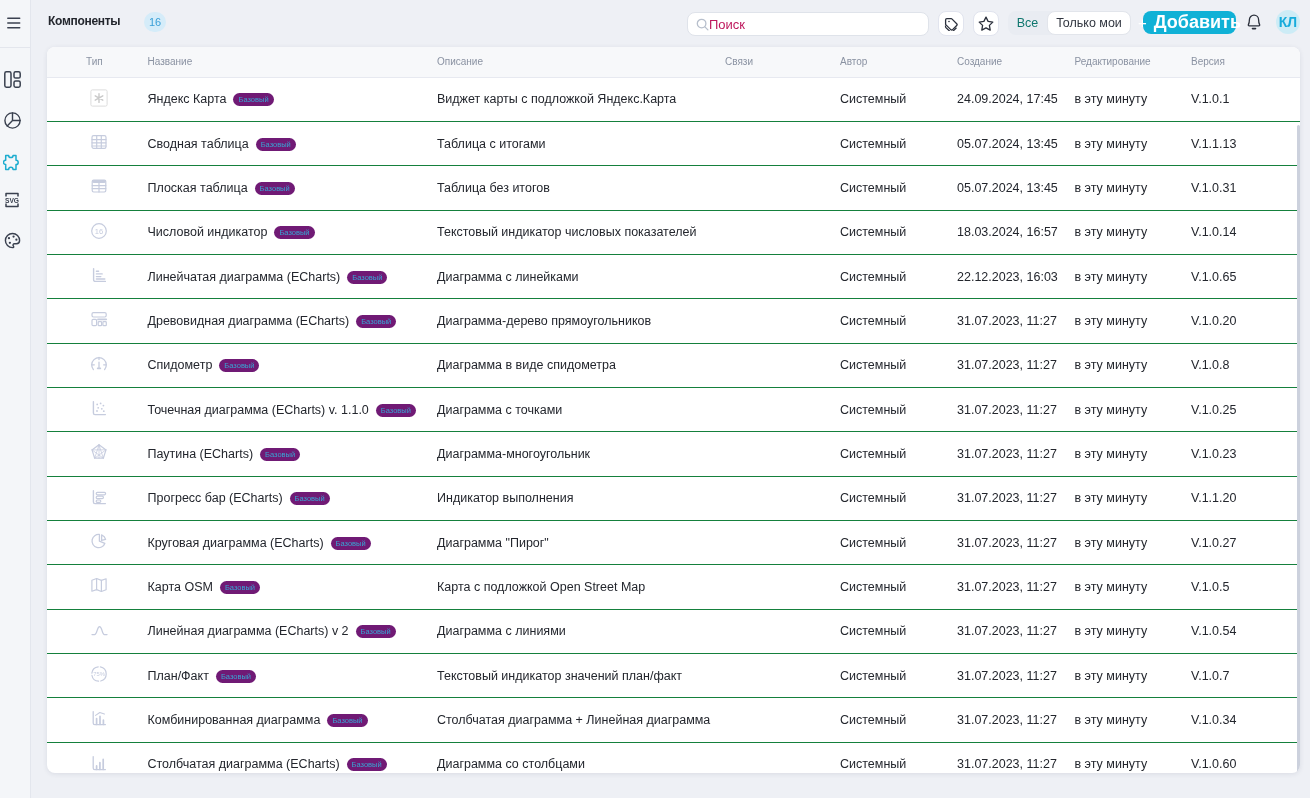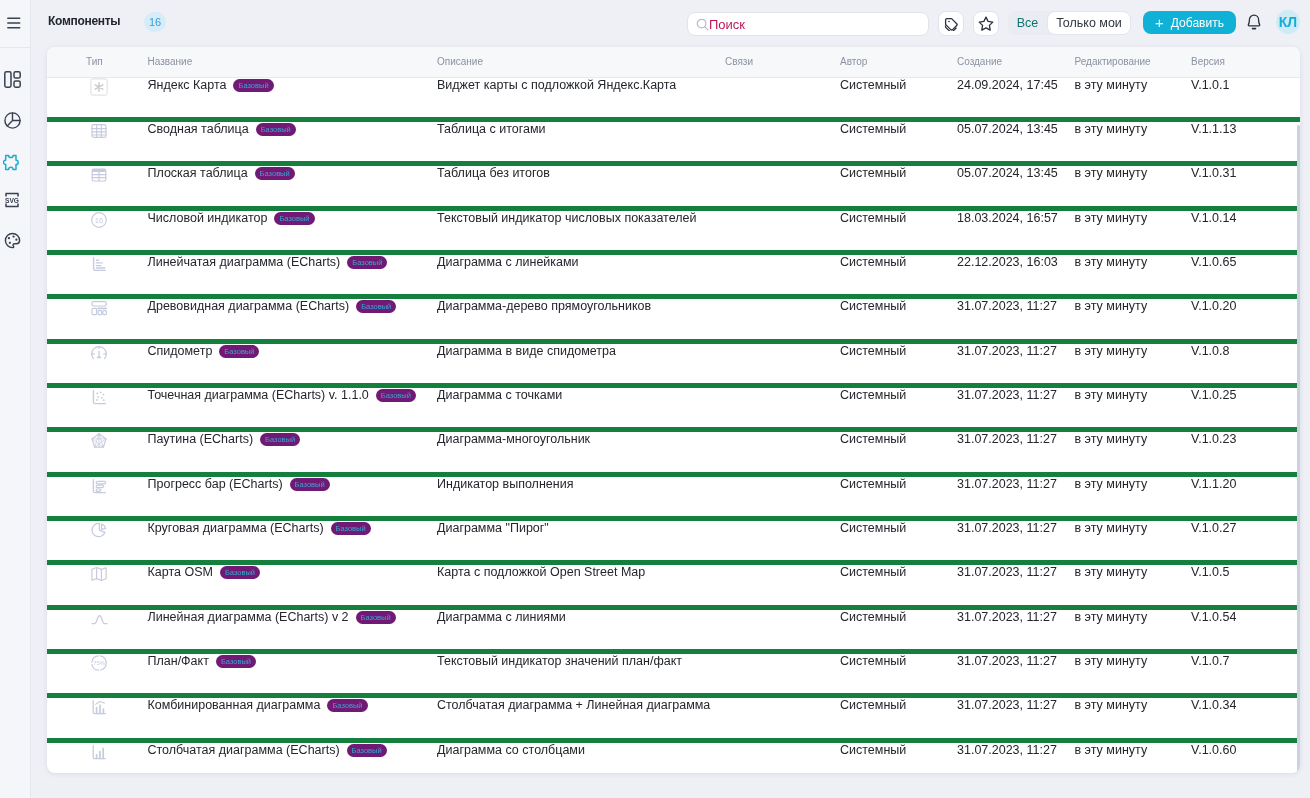--- a/index.html
+++ b/index.html
@@ -10,26 +10,26 @@
 .title{position:absolute;left:48px;top:14px;font-size:12px;font-weight:bold;color:#23262d;letter-spacing:-0.3px}
 .count{position:absolute;left:144px;top:12px;height:20px;min-width:22px;padding:0 5px;border-radius:10px;background:#d5ecf9;color:#399fd7;font-size:11px;display:flex;align-items:center;justify-content:center}
 .search{position:absolute;left:687px;top:12px;width:242px;height:24px;background:#fff;border:1px solid #dfe3ea;border-radius:8px;display:flex;align-items:center;padding-left:8px}
 .search span{color:#be185d;font-size:13px;}
 .icbtn{position:absolute;top:11px;width:26px;height:25px;background:#fff;border:1px solid #e1e4ee;border-radius:8px;display:flex;align-items:center;justify-content:center}
 .seg{position:absolute;left:1008px;top:11px;width:123px;height:24px;background:#e9ecf2;border-radius:8px;display:flex;align-items:center}
 .seg .all{width:39px;text-align:center;font-size:12.5px;color:#0f766e}
 .seg .mine{flex:1;height:24px;background:#fff;border:1px solid #e2e5eb;border-radius:8px;display:flex;align-items:center;justify-content:center;font-size:12.5px;color:#30353f}
 .addbtn{position:absolute;left:1143px;top:11px;width:93px;height:23px;background:#10b1d6;border-radius:8px;display:flex;align-items:center;justify-content:center;color:#fff}
 .addbtn .pl{font-size:15px;font-weight:400;margin-right:7px;margin-top:-1px}
-.addbtn .tx{font-size:12px;font-weight:normal}
+.addbtn .tx{font-size:18px;font-weight:bold}
 .bell{position:absolute;left:1247px;top:14px}
 .avatar{position:absolute;left:1276px;top:10px;width:24px;height:24px;border-radius:50%;background:#cdecf6;color:#16abdb;font-size:14px;font-weight:bold;display:flex;align-items:center;justify-content:center}
 .card{position:absolute;left:47px;top:47px;width:1253px;height:726px;background:#fff;border-radius:8px;box-shadow:0 1px 5px rgba(40,50,80,.10);overflow:hidden}
 .thead{height:30.5px;background:#f7f8fa;border-bottom:1px solid #e7e9f0;display:flex;align-items:center;font-size:10px;color:#8a92a2}
-.row{height:44.35px;border-bottom:5px solid #15803d;display:flex;align-items:flex-start;font-size:12.5px}
+.row{height:44.35px;border-bottom:1px solid #15803d;display:flex;align-items:center;font-size:12.5px}
 .c1{width:100.5px;flex:none;padding-left:39px}
 .row .c1{padding-left:43px}
 .c2{width:289.5px;flex:none;display:flex;align-items:center}
 .c3{width:288px;flex:none}
 .c4{width:115px;flex:none}
 .c5{width:117px;flex:none}
 .c6{width:117.5px;flex:none}
 .c7{width:116.5px;flex:none}
 .c8{flex:1}
 .badge{margin-left:7px;height:13px;padding:0 5px;border-radius:7px;background:#701a75;color:#39a5d3;font-size:7.5px;display:inline-flex;align-items:center;white-space:nowrap;position:relative;top:0.5px}

